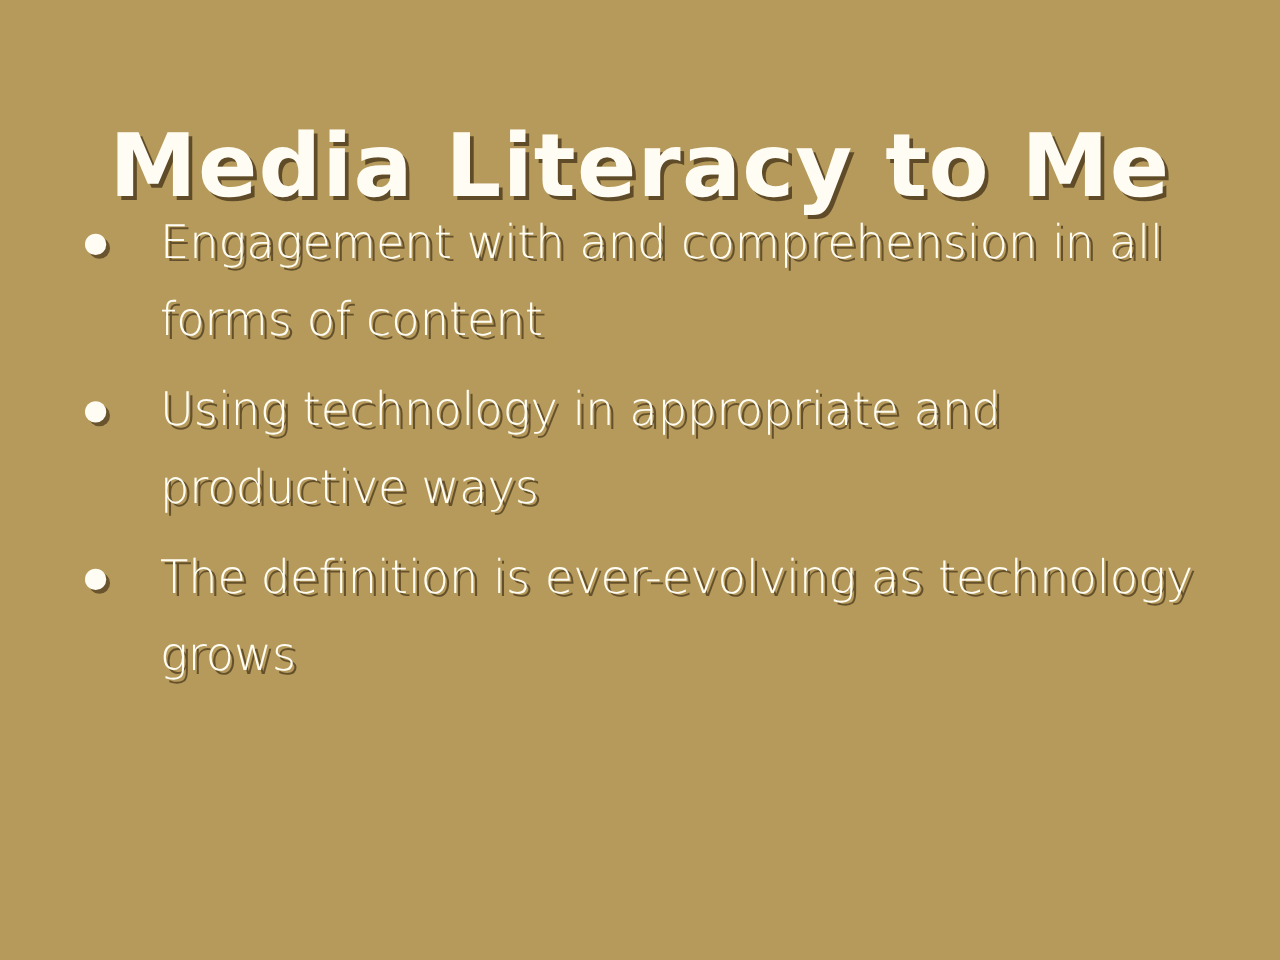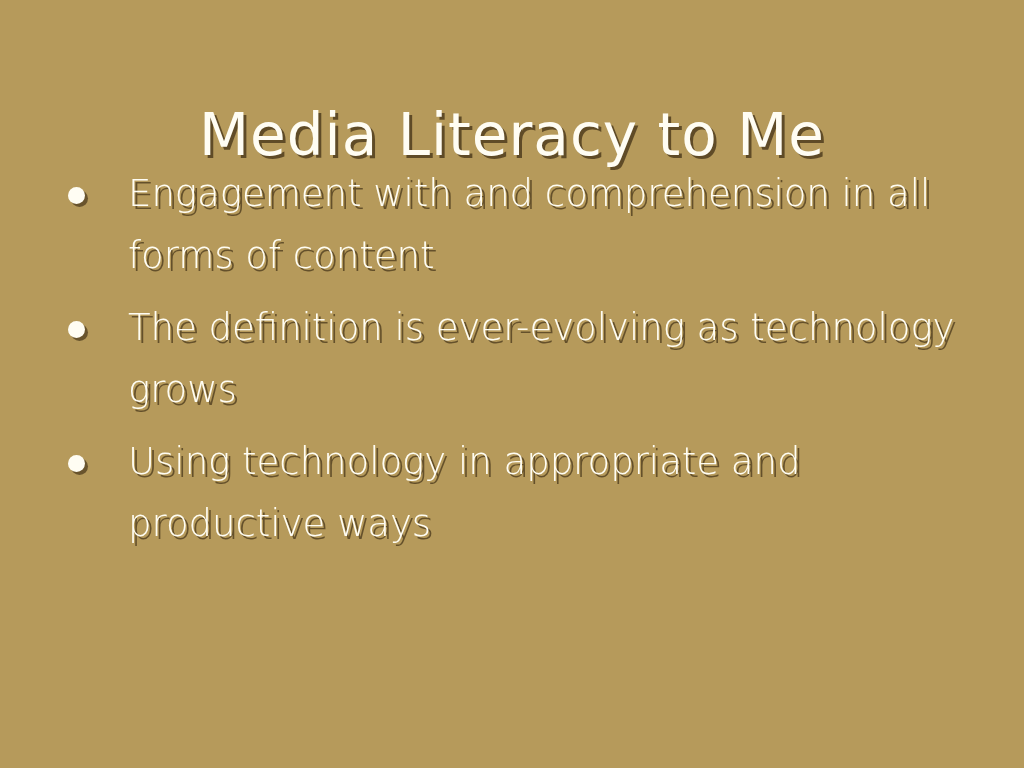--- a/index.html
+++ b/index.html
@@ -19,26 +19,26 @@
     width: 1024px;
     height: 768px;
     background: #b69a5b;
     box-sizing: border-box;
     overflow: hidden;
   }
 
   .slide-title {
     position: absolute;
     left: 0;
-    top: 48px;
+    top: 38px;
     width: 1024px;
     text-align: center;
     font-family: "DejaVu Sans", sans-serif;
-    font-weight: 400;
-    font-size: 58px;
+    font-weight: 700;
+    font-size: 70px;
     line-height: 96px;
     letter-spacing: 1px;
     color: #fffdf3;
     text-shadow: 3px 3px 0 rgba(42, 28, 8, 0.62);
     white-space: nowrap;
   }
 
   .bullet-list {
     position: absolute;
     left: 52px;
@@ -89,23 +89,23 @@
 
   <ul class="bullet-list">
 
     <li class="bullet-item">
       <span class="bullet-marker"></span>
       <span class="bullet-text">Engagement with and comprehension in all forms of content</span>
     </li>
 
     <li class="bullet-item">
       <span class="bullet-marker"></span>
-      <span class="bullet-text">The definition is ever-evolving as technology grows</span>
+      <span class="bullet-text">Using technology in appropriate and productive ways</span>
     </li>
 
     <li class="bullet-item">
       <span class="bullet-marker"></span>
-      <span class="bullet-text">Using technology in appropriate and productive ways</span>
+      <span class="bullet-text">The definition is ever-evolving as technology grows</span>
     </li>
 
   </ul>
 
 </div>
 
 </body></html>

